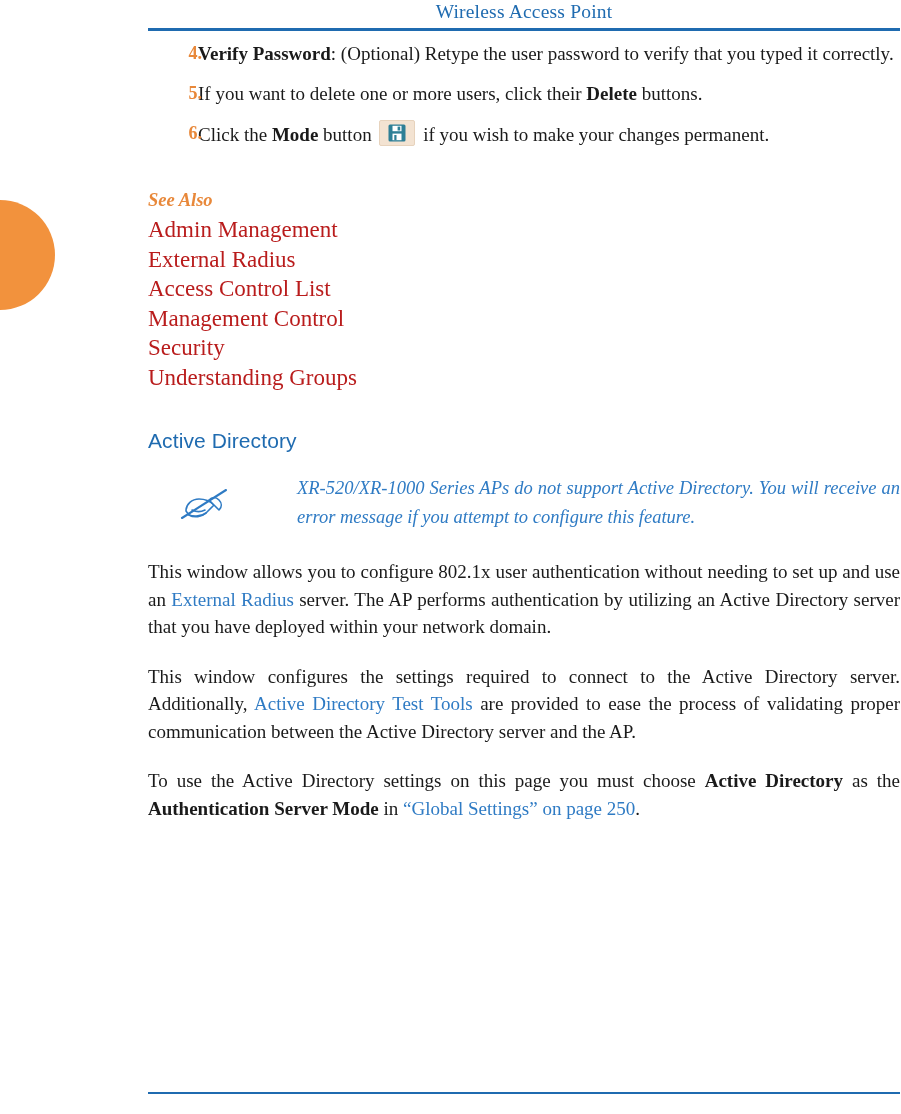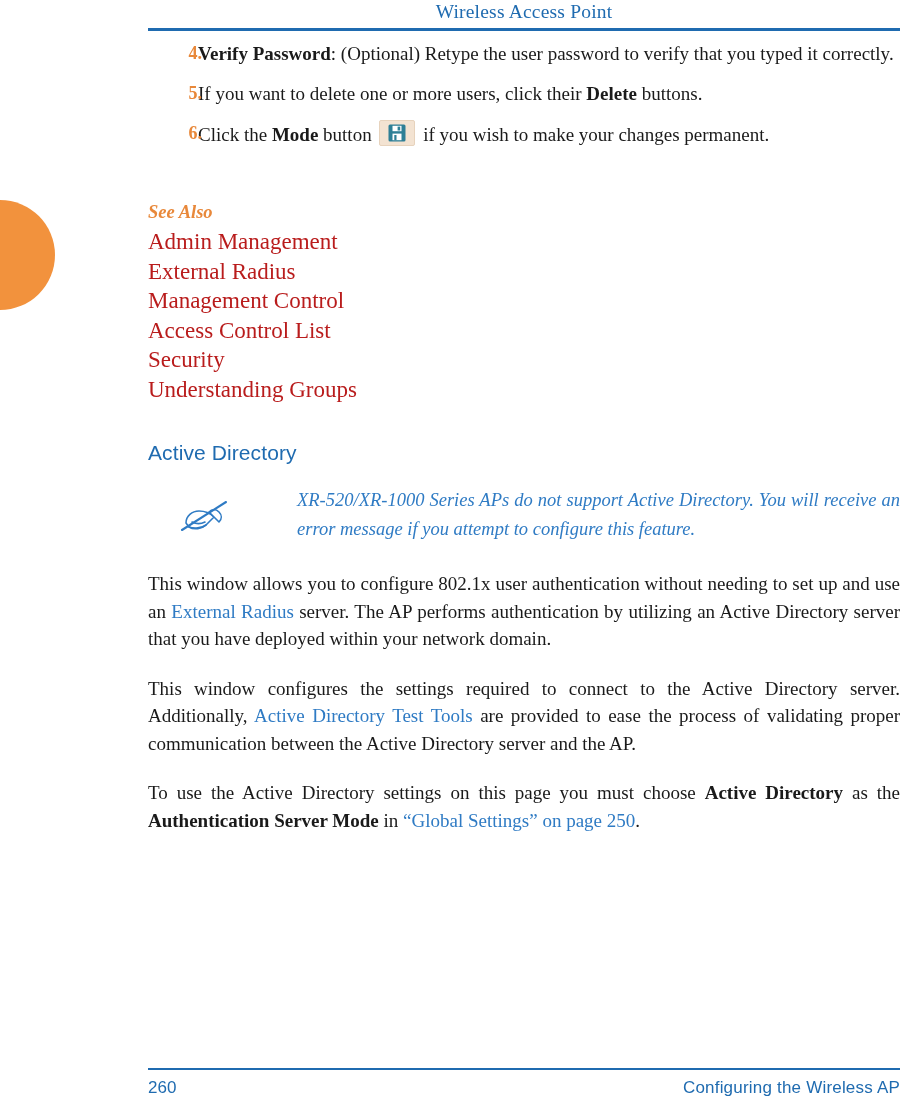--- a/index.html
+++ b/index.html
@@ -92,21 +92,21 @@
     background: #F3E3D2;
     border: 1px solid #E7D3BD;
     border-radius: 2px;
     position: relative;
     margin: 0 3px;
   }
   .save-icon-chip svg { position: absolute; left: 8px; top: 3px; }
 
   
   .see-also {
-    margin-top: 52px;
+    margin-top: 40px;
   }
   .see-also-title {
     color: #E8883A;
     font-weight: bold;
     font-style: italic;
     font-size: 18.5px;
     line-height: 25px;
     margin-bottom: 2px;
   }
   .see-also-list {
@@ -225,22 +225,22 @@
             </svg></span><span> if you wish to make your changes permanent.</span></span>
     </li>
 
   </ol>
 
   <div class="see-also">
     <div class="see-also-title">See Also</div>
     <ul class="see-also-list">
       <li>Admin Management</li>
       <li>External Radius</li>
+      <li>Access Control List</li>
       <li>Management Control</li>
-      <li>Access Control List</li>
       <li>Security</li>
       <li>Understanding Groups</li>
     </ul>
   </div>
 
   <div class="section-heading">Active Directory</div>
 
   <div class="note">
     <span class="note-icon">
       <svg width="56" height="46" viewBox="0 0 56 46" aria-hidden="true">
@@ -265,17 +265,13 @@
   </p>
 
   <p class="body">
     <span>To use the Active Directory settings on this page you must choose </span><span class="bold">Active Directory</span><span> as the </span><span class="bold">Authentication Server Mode</span><span> in </span><span class="lnk">“Global Settings” on page 250</span><span>.</span>
   </p>
 
 </div>
 
 <div class="page-footer">
   <div class="ftr-rule"></div>
-  <div class="ftr-row">
-    <span>260</span>
-    <span class="ftr-right">Configuring the Wireless AP</span>
-  </div>
 </div>
 
 </body></html>

